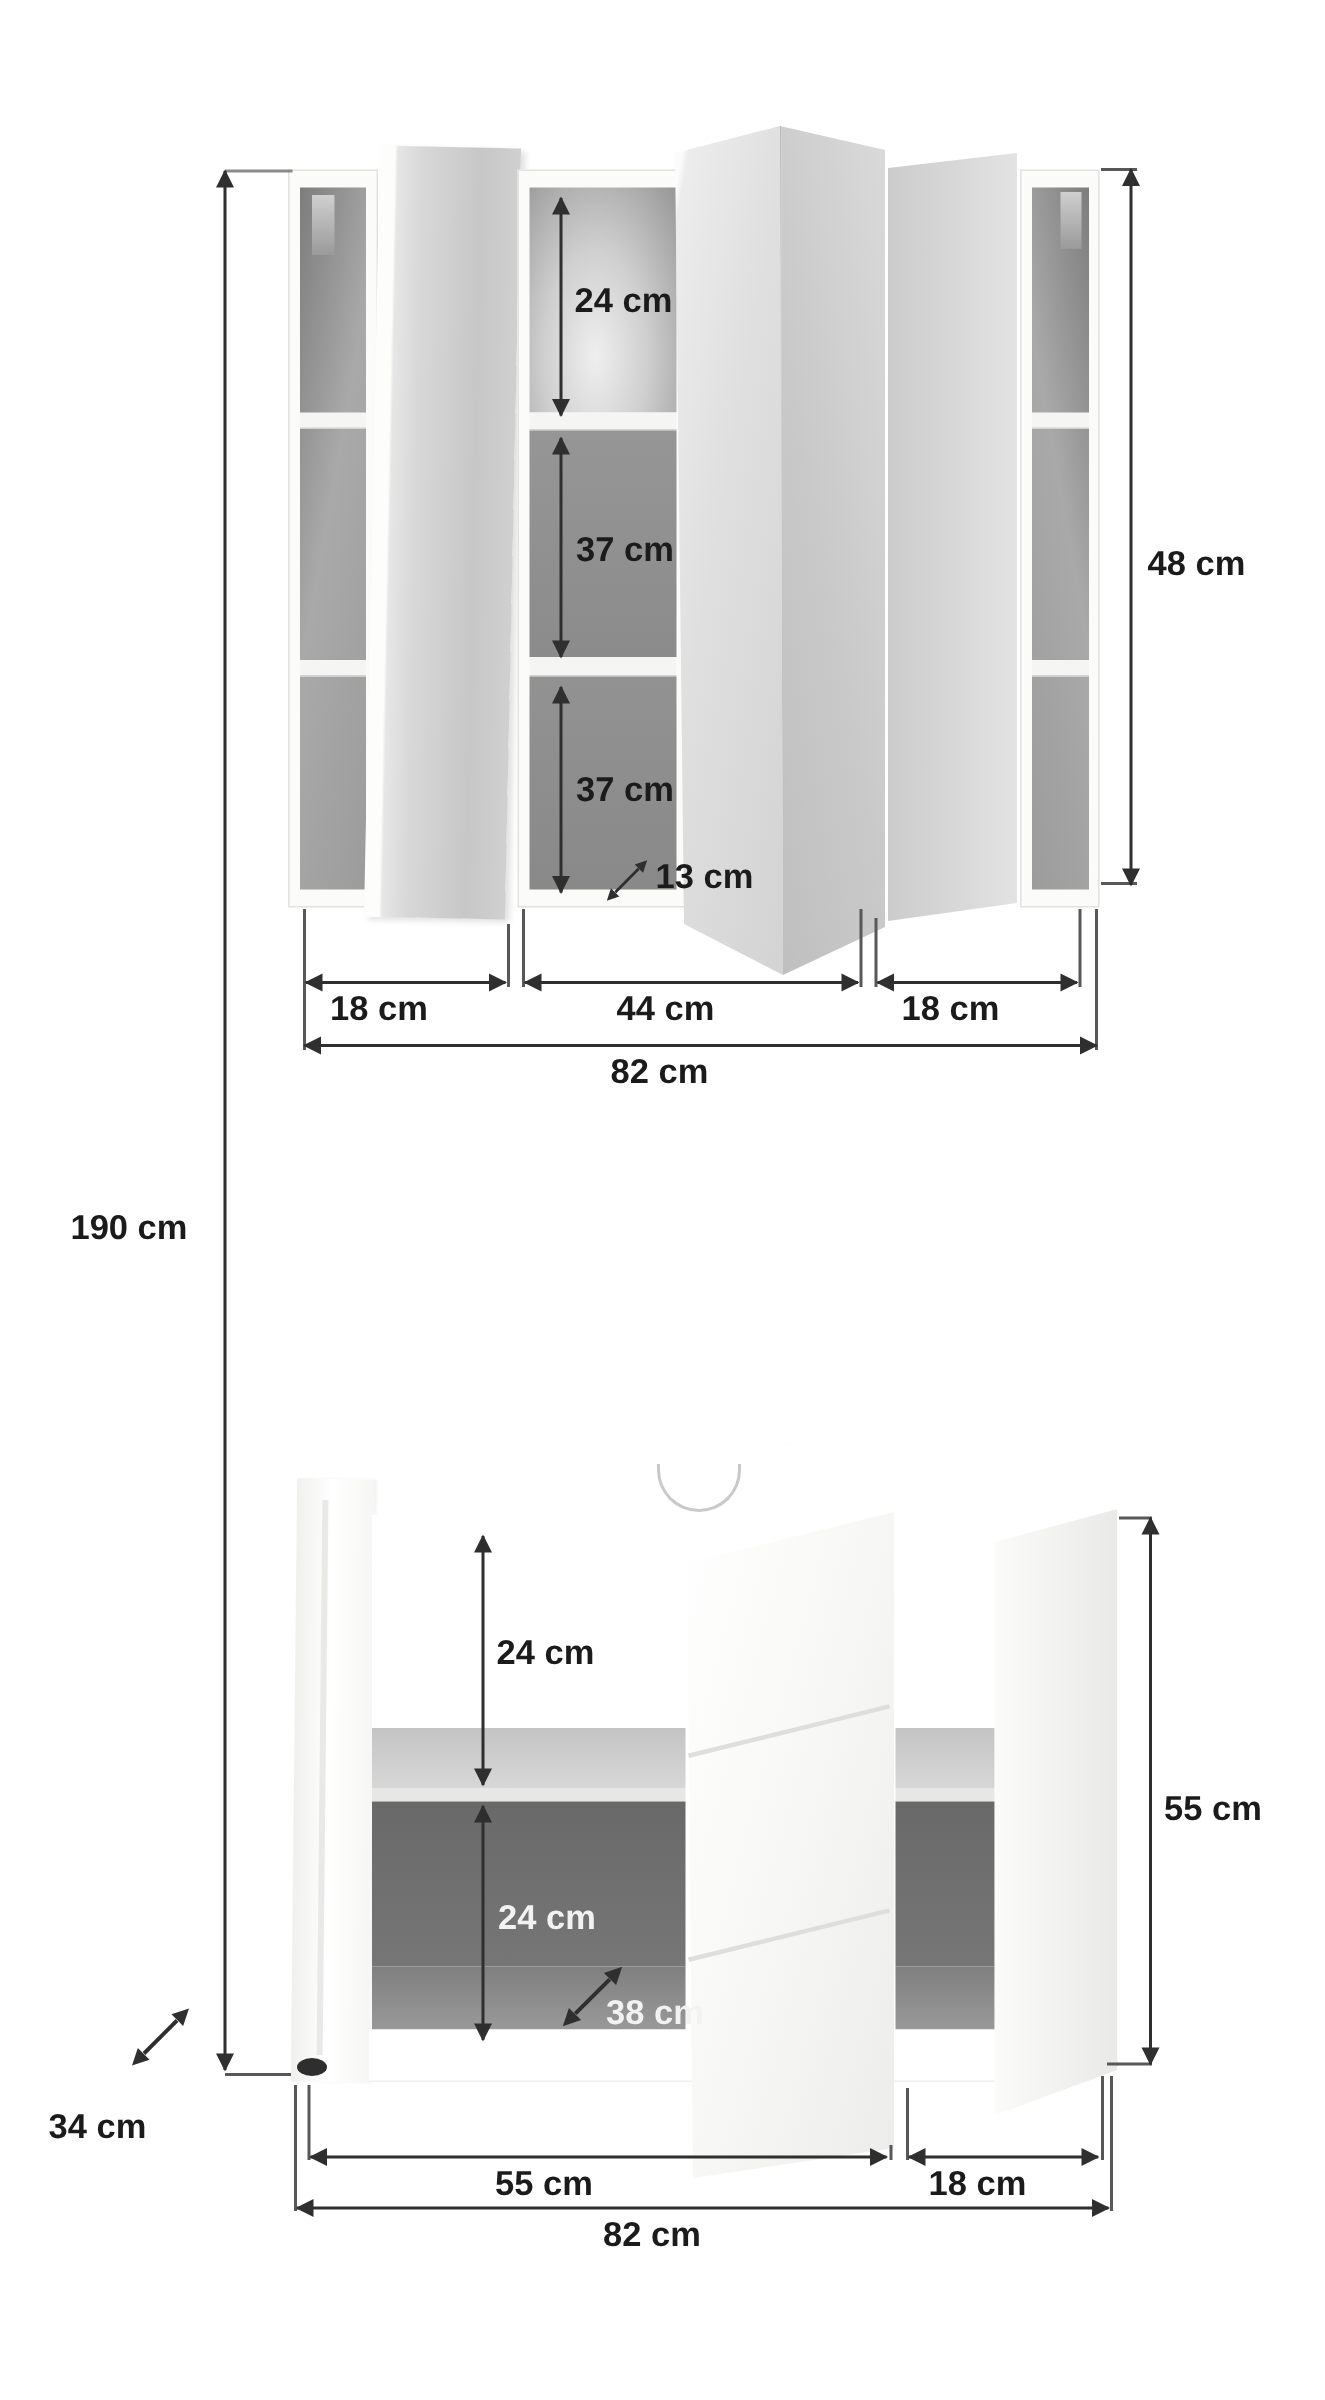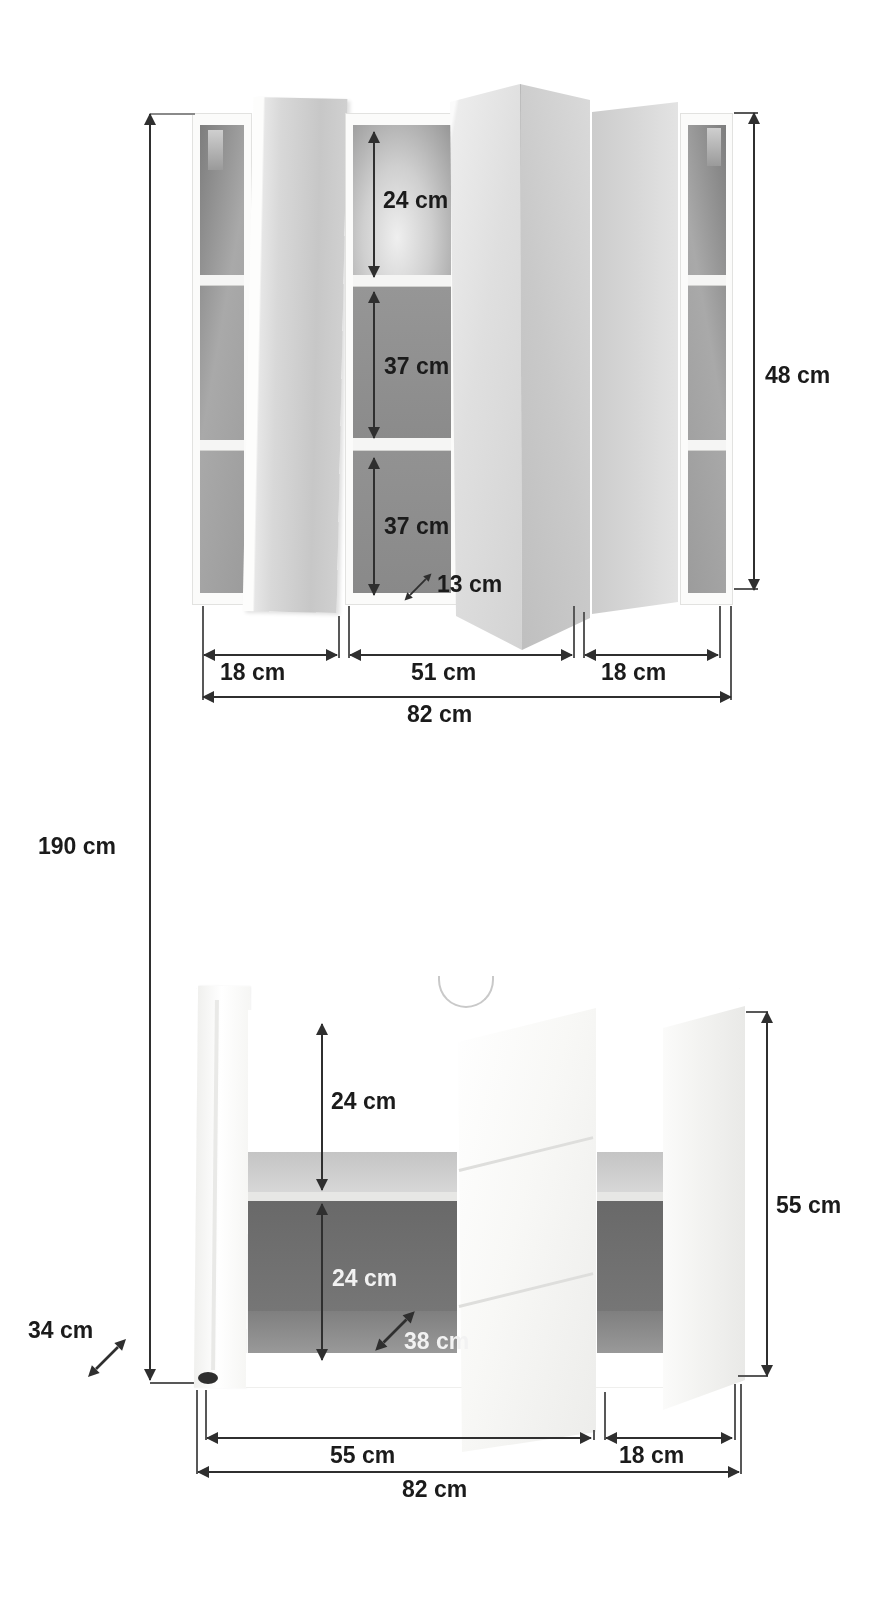--- a/index.html
+++ b/index.html
@@ -13,21 +13,21 @@
   .vdim::after{content:"";position:absolute;left:-5px;bottom:-1px;
     border-left:6px solid transparent;border-right:6px solid transparent;border-top:12px solid #2f2f2f;}
   .hdim{position:absolute;height:2px;background:#2f2f2f;}
   .hdim::before{content:"";position:absolute;left:-1px;top:-5px;
     border-top:6px solid transparent;border-bottom:6px solid transparent;border-right:12px solid #2f2f2f;}
   .hdim::after{content:"";position:absolute;right:-1px;top:-5px;
     border-top:6px solid transparent;border-bottom:6px solid transparent;border-left:12px solid #2f2f2f;}
   .ext{position:absolute;background:#585858;}
   .dimlabel{position:absolute;font-size:23px;line-height:22px;color:#1b1b1b;white-space:nowrap;font-weight:bold;}
   .center{}
-  .right{text-align:left;margin-top:28px;}
+  .right{text-align:center;}
   
   .frame{position:absolute;background:#fbfbfa;border:1px solid #e2e2e0;box-sizing:border-box;}
   .well{position:absolute;}
   .shelf{position:absolute;background:#f5f5f4;border-bottom:1px solid #d2d2d0;box-sizing:border-box;}
   .bracket{position:absolute;background:linear-gradient(180deg,#cfcfcf,#9a9a9a);}
   .mirror{position:absolute;}
   .groove{position:absolute;height:3px;background:#dededc;transform-origin:left center;}
   .foot{position:absolute;background:#2e2e2e;border-radius:50%;}
 </style>
 </head>
@@ -98,21 +98,21 @@
   <div class="ext" style="left:348px;top:606px;width:2px;height:52px;"></div>
   <div class="ext" style="left:573px;top:606px;width:2px;height:52px;"></div>
   <div class="ext" style="left:583px;top:612px;width:2px;height:46px;"></div>
   <div class="ext" style="left:719px;top:606px;width:2px;height:52px;"></div>
   <div class="ext" style="left:730px;top:606px;width:2px;height:94px;"></div>
 
   <div class="hdim" style="left:204px;top:654px;width:133px;"></div>
   <div class="hdim" style="left:350px;top:654px;width:222px;"></div>
   <div class="hdim" style="left:585px;top:654px;width:133px;"></div>
   <div class="dimlabel center" style="left:220px;top:661px;width:100px;">18 cm</div>
-  <div class="dimlabel center" style="left:411px;top:661px;width:100px;">51 cm</div>
+  <div class="dimlabel center" style="left:411px;top:661px;width:100px;">44 cm</div>
   <div class="dimlabel center" style="left:601px;top:661px;width:100px;">18 cm</div>
 
   <div class="hdim" style="left:203px;top:696px;width:528px;"></div>
   <div class="dimlabel center" style="left:407px;top:703px;width:120px;">82 cm</div>
 
   <div class="abs" style="left:196px;top:962px;width:544px;height:48px;background:#ffffff;
               clip-path:polygon(0% 55%,6% 18%,44% 0%,56% 0%,94% 18%,100% 55%,100% 100%,0% 100%);
               box-shadow:0 1px 0 #f0f0ee;"></div>
   <div class="abs" style="left:438px;top:976px;width:56px;height:32px;background:#ffffff;border:2px solid #c9c9c9;border-top:none;
               border-radius:0 0 28px 28px;box-sizing:border-box;"></div>
@@ -164,21 +164,21 @@
     <polygon points="43,5 39.1,16.7 31.3,8.9" fill="#2f2f2f"></polygon>
     <polygon points="5,43 16.7,39.1 8.9,31.3" fill="#2f2f2f"></polygon>
   </svg>
   <div class="dimlabel" style="left:404px;top:1330px;color:#f2f2f2;">38 cm</div>
 
   <svg class="abs" style="left:80px;top:1334px;" width="54" height="48" viewBox="0 0 48 48">
     <line x1="13" y1="35" x2="35" y2="13" stroke="#2f2f2f" stroke-width="2.6"></line>
     <polygon points="43,5 39.1,16.7 31.3,8.9" fill="#2f2f2f"></polygon>
     <polygon points="5,43 16.7,39.1 8.9,31.3" fill="#2f2f2f"></polygon>
   </svg>
-  <div class="dimlabel right" style="left:28px;top:1291px;width:74px;">34 cm</div>
+  <div class="dimlabel right" style="left:28px;top:1406px;width:74px;">34 cm</div>
 
   <div class="ext" style="left:196px;top:1390px;width:2px;height:84px;"></div>
   <div class="ext" style="left:205px;top:1390px;width:2px;height:50px;"></div>
   <div class="ext" style="left:593px;top:1430px;width:2px;height:10px;"></div>
   <div class="ext" style="left:604px;top:1392px;width:2px;height:48px;"></div>
   <div class="ext" style="left:734px;top:1384px;width:2px;height:56px;"></div>
   <div class="ext" style="left:740px;top:1384px;width:2px;height:90px;"></div>
 
   <div class="hdim" style="left:207px;top:1437px;width:384px;"></div>
   <div class="hdim" style="left:606px;top:1437px;width:126px;"></div>

